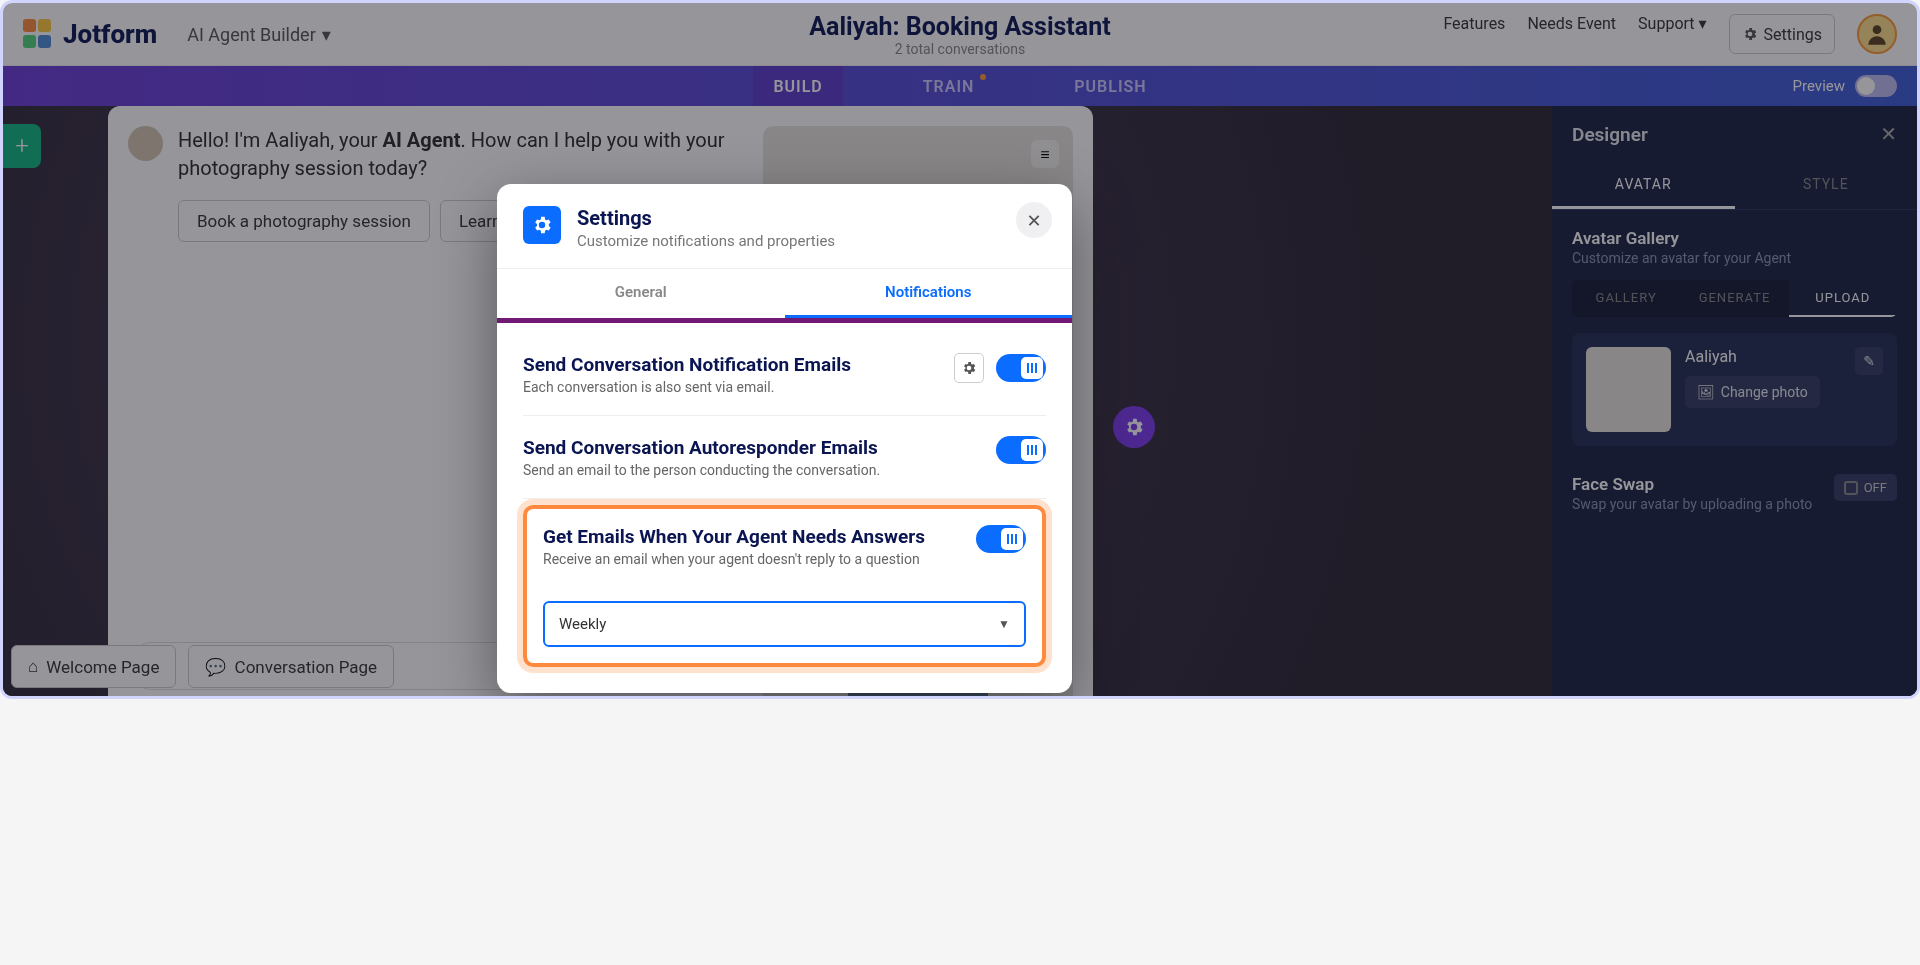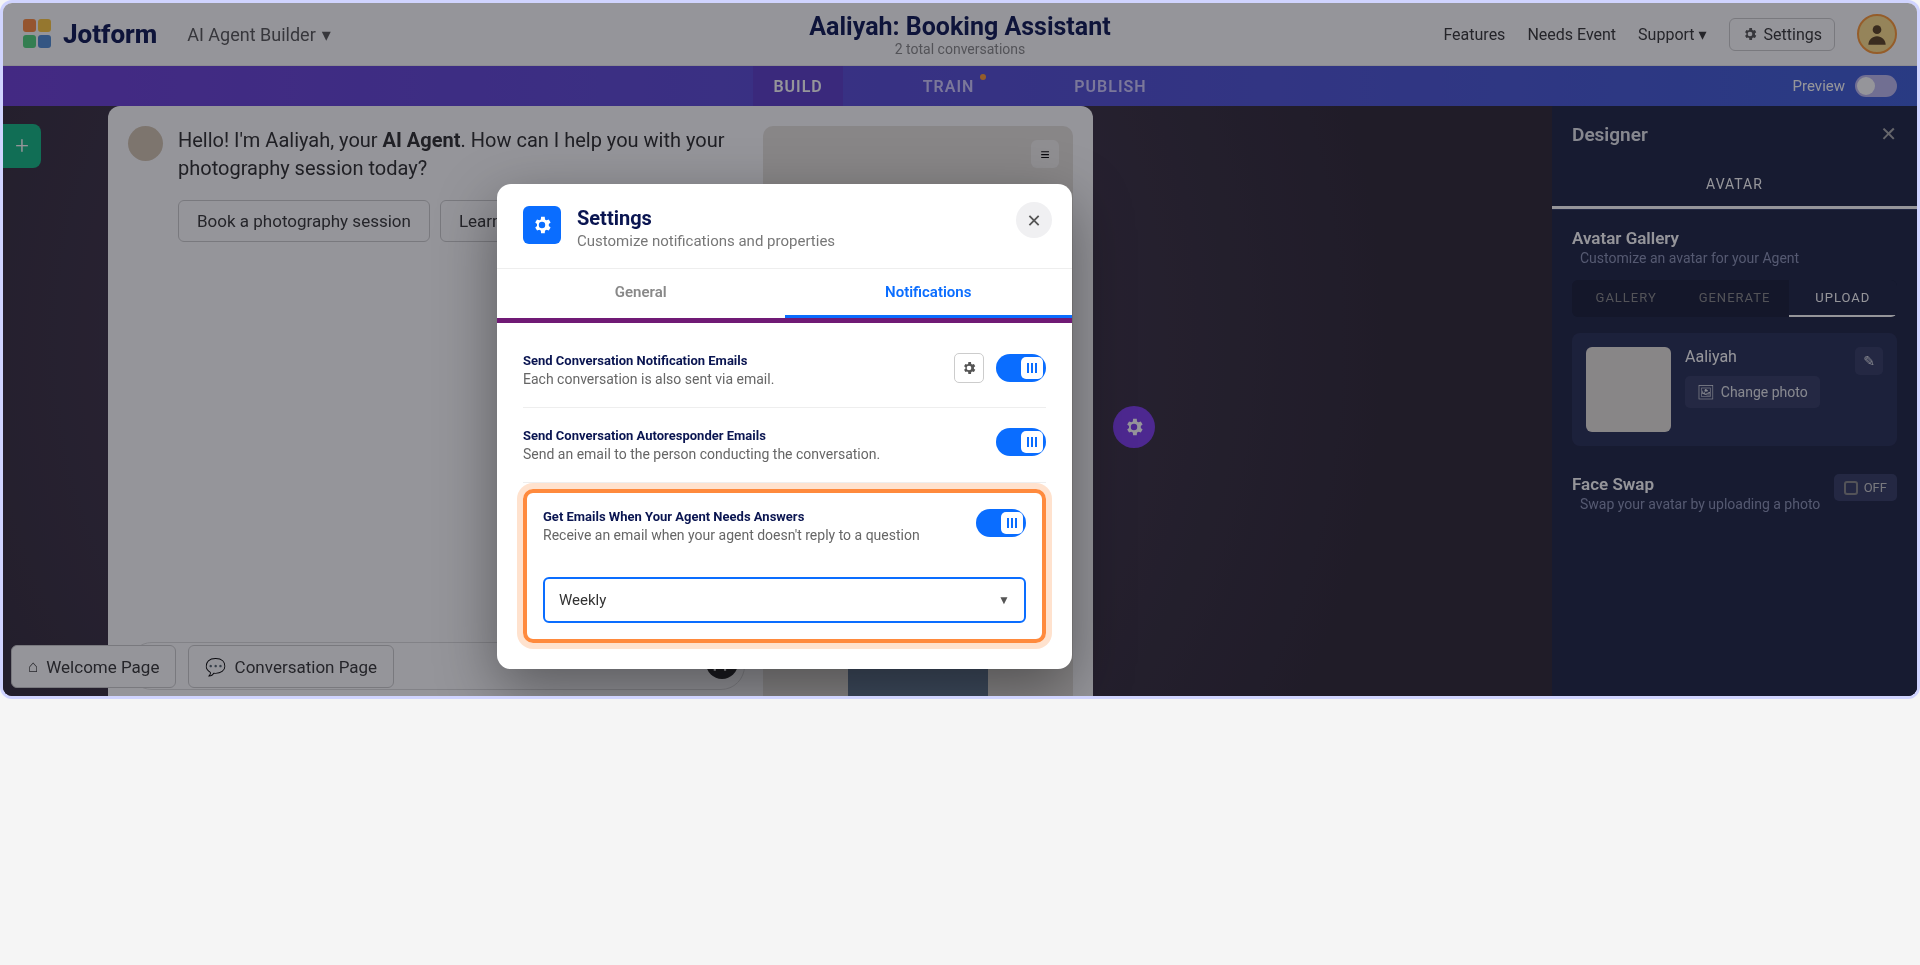--- a/index.html
+++ b/index.html
@@ -10,21 +10,21 @@
   
   .header { height: 63px; background: #fff; display: flex; align-items: center; padding: 0 20px; border-bottom: 1px solid #eee; position: relative; }
   .logo-wrap { display: flex; align-items: center; gap: 10px; }
   .logo-mark { width: 30px; height: 30px; display:flex; flex-wrap:wrap; gap:2px; }
   .logo-mark span { width:13px; height:13px; border-radius:3px; }
   .logo-text { font-size: 26px; font-weight: 800; color: #0a1551; }
   .builder-label { margin-left: 30px; font-size: 18px; color: #555; display:flex; align-items:center; gap:6px; }
   .header-center { position:absolute; left:50%; transform:translateX(-50%); text-align:center; }
   .header-center .title { font-size: 25px; font-weight:700; color:#0a1551; }
   .header-center .sub { font-size:14px; color:#888; }
-  .header-right { margin-left:auto; display:flex; align-items:center; gap:22px; font-size:16px; color:#333; }
+  .header-right { margin-left:auto; display:flex; gap:22px; font-size:16px; color:#333; }
   .settings-pill { display:flex; align-items:center; gap:6px; border:1px solid #ccc; border-radius:6px; padding:6px 12px; }
   .avatar-circle { width:40px; height:40px; border-radius:50%; background:#ffe08a; border:2px solid #ff9933; display:flex; align-items:center; justify-content:center; }
   .avatar-circle svg { width:26px; height:26px; }
   
   
   .tabs-bar { height:40px; background: linear-gradient(90deg,#6b3bd6,#3b5bd6); display:flex; align-items:center; justify-content:center; gap:60px; position:relative; }
   .tabs-bar .tab { color:#cfc9ff; font-weight:600; font-size:16px; letter-spacing:1px; padding:0 20px; height:100%; display:flex; align-items:center; position:relative; }
   .tabs-bar .tab.active { background:#593bc9; color:#fff; }
   .tab-dot { width:6px; height:6px; border-radius:50%; background:#ff9933; position:absolute; top:8px; right:8px; }
   .preview-wrap { position:absolute; right:20px; display:flex; align-items:center; gap:10px; color:#fff; font-size:15px; }
@@ -62,21 +62,21 @@
   
   .designer { position:absolute; right:0; top:0; width:365px; height:100%; background:#1a2140; color:#e5e7eb; z-index:4; }
   .designer-head { display:flex; align-items:center; justify-content:space-between; padding:16px 20px; }
   .designer-head h3 { font-size:19px; font-weight:600; }
   .close-x { font-size:20px; color:#aaa; cursor:pointer; }
   .d-tabs { display:flex; border-bottom:1px solid #2a3560; }
   .d-tab { flex:1; text-align:center; padding:14px 0; font-size:14px; letter-spacing:1px; color:#888; border-bottom:3px solid transparent;}
   .d-tab.active { color:#fff; border-bottom-color:#fff; }
   .d-body { padding:18px 20px; }
   .d-section-title { font-size:17px; font-weight:600; color:#fff; }
-  .d-section-sub { font-size:14px; color:#8b93b5; margin-top:2px;margin-left:8px; }
+  .d-section-sub { font-size:14px; color:#8b93b5; margin-top:2px; }
   .d-subtabs { display:flex; background:#141a33; border-radius:6px; margin-top:14px; overflow:hidden;}
   .d-subtab { flex:1; text-align:center; padding:10px 0; font-size:13px; letter-spacing:1px; color:#888; }
   .d-subtab.active { color:#fff; border-bottom:2px solid #fff; background:#1a2140; }
   .avatar-box { background:#242c52; border-radius:8px; margin-top:16px; padding:14px; display:flex; gap:14px; align-items:flex-start;}
   .avatar-thumb { width:85px; height:85px; background:#e8e3dd; border-radius:6px; }
   .avatar-info { flex:1; }
   .avatar-info .name { font-size:16px; color:#fff; margin-bottom:10px;}
   .change-btn { background:#323a62; border-radius:5px; padding:8px 12px; font-size:14px; color:#e5e7eb; display:inline-flex; align-items:center; gap:6px;}
   .edit-pencil { width:28px; height:28px; background:#323a62; border-radius:5px; display:flex; align-items:center; justify-content:center; font-size:14px;}
   .face-swap { margin-top:28px; display:flex; align-items:flex-start; justify-content:space-between; gap:10px;}
@@ -97,21 +97,21 @@
   .modal-icon svg { width:22px; height:22px; fill:#fff;}
   .modal-title { font-size:20px; font-weight:700; color:#0a1551;}
   .modal-sub { font-size:15px; color:#777; margin-top:2px;}
   .modal-close { position:absolute; right:20px; top:18px; width:36px; height:36px; border-radius:50%; background:#f0f0f2; display:flex; align-items:center; justify-content:center; font-size:18px; color:#555;}
   .modal-tabs { display:flex; border-top:1px solid #eee; border-bottom:5px solid #701a75;}
   .modal-tab { flex:1; text-align:center; padding:14px 0; font-size:15px; font-weight:600; color:#888;}
   .modal-tab.active { color:#0a6dff; border-bottom:3px solid #0a6dff;}
   .modal-body { padding:10px 26px 26px;}
   .setting-row { display:flex; align-items:flex-start; justify-content:space-between; padding:20px 0; border-bottom:1px solid #eee;}
   .setting-row:last-of-type { border-bottom:none; }
-  .setting-text .t1 { font-size:13px; font-weight:700; color:#0a1551;}
+  .setting-text .t1 { font-size:19px; font-weight:700; color:#0a1551;}
   .setting-text .t2 { font-size:14px; color:#666; margin-top:3px;}
   .setting-ctrl { display:flex; align-items:center; gap:12px;}
   .gear-sq { width:30px; height:30px; border:1px solid #ccc; border-radius:5px; display:flex; align-items:center; justify-content:center;}
   .gear-sq svg { width:16px; height:16px; fill:#555;}
   .toggle { width:50px; height:28px; background:#0a6dff; border-radius:14px; position:relative;}
   .toggle::after { content:''; position:absolute; right:3px; top:3px; width:22px; height:22px; border-radius:5px; background:#fff;}
   .toggle::before { content:''; position:absolute; right:8px; top:9px; width:2px; height:10px; background:#0a6dff; z-index:1; box-shadow: 4px 0 0 #0a6dff, 8px 0 0 #0a6dff; border-radius:1px;}
   .toggle::before { display:none; }
   .toggle .bars { position:absolute; right:9px; top:9px; display:flex; gap:2px; z-index:1;}
   .toggle .bars span { width:2px; height:10px; background:#0a6dff;}
@@ -220,20 +220,21 @@
         </svg>
   </div>
 
   <div class="designer">
     <div class="designer-head">
       <h3>Designer</h3>
       <span class="close-x">✕</span>
     </div>
     <div class="d-tabs">
       <div class="d-tab active">AVATAR</div>
+      <div class="d-tab">STYLE</div>
     </div>
     <div class="d-body">
       <div class="d-section-title">Avatar Gallery</div>
       <div class="d-section-sub">Customize an avatar for your Agent</div>
       <div class="d-subtabs">
         <div class="d-subtab">GALLERY</div>
         <div class="d-subtab">GENERATE</div>
         <div class="d-subtab active">UPLOAD</div>
       </div>
       <div class="avatar-box">

